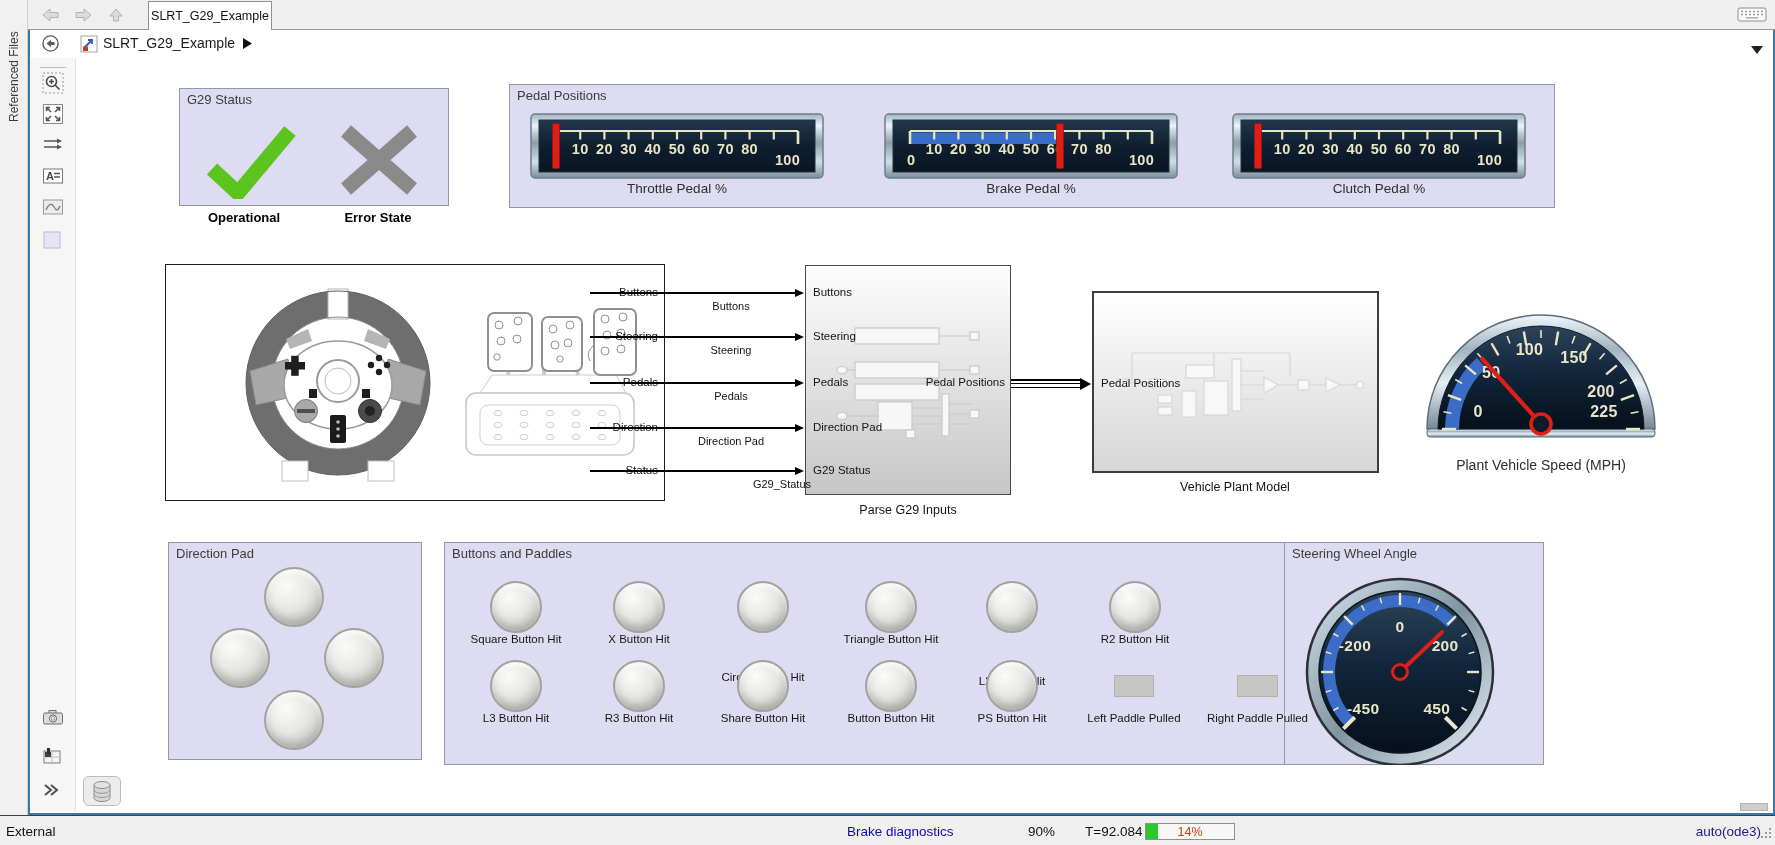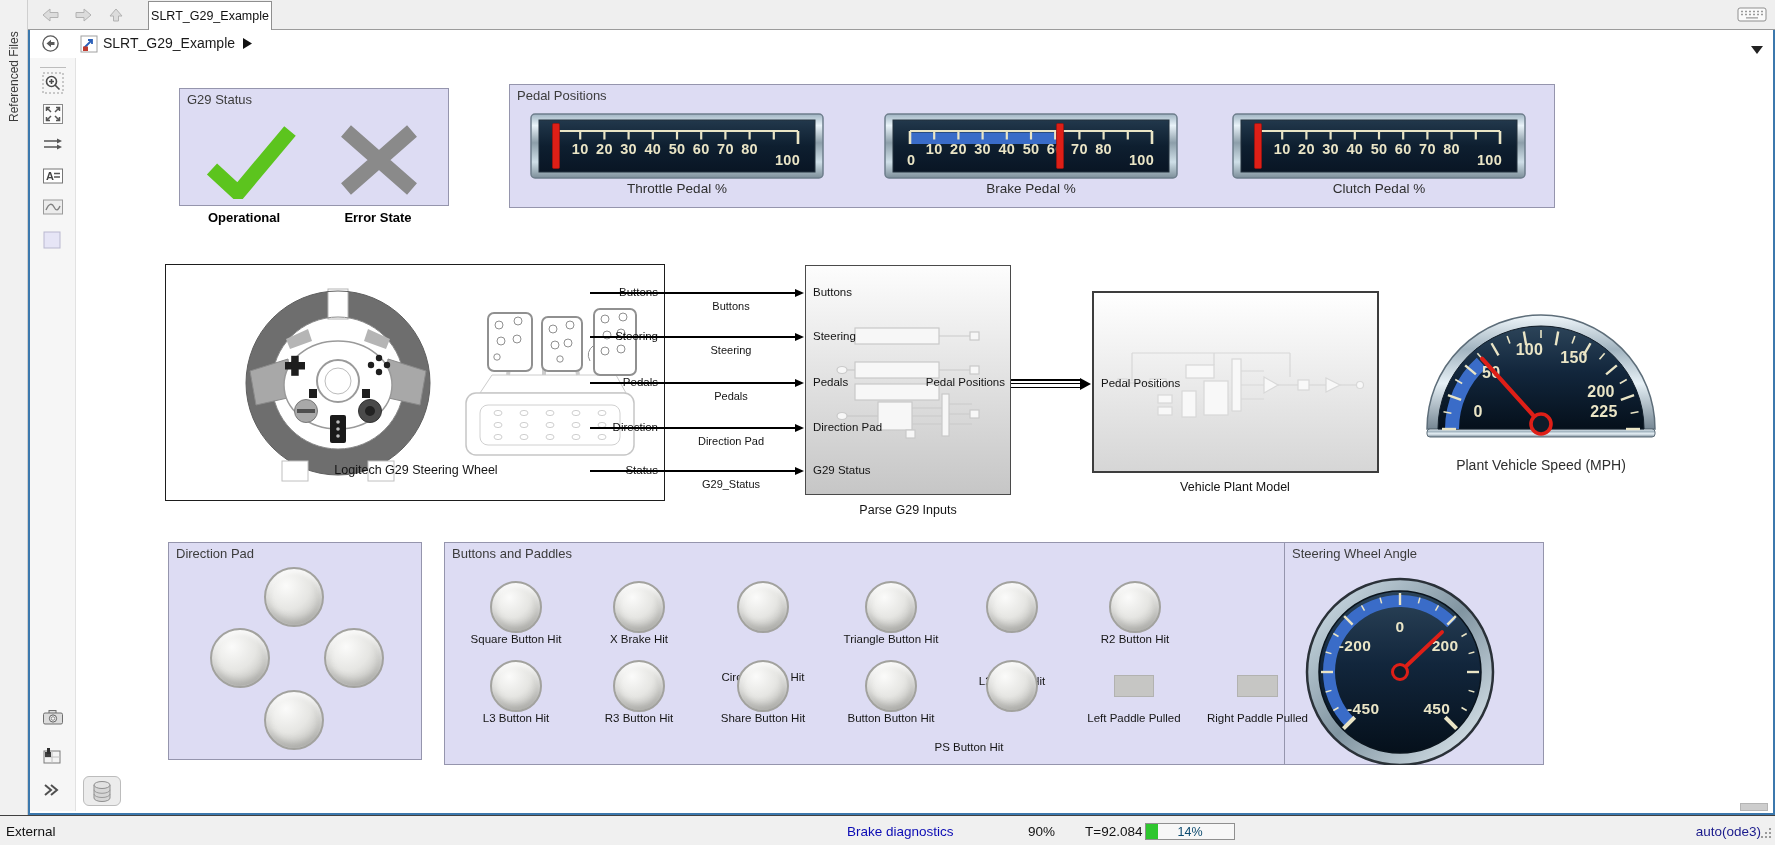--- a/index.html
+++ b/index.html
@@ -58,21 +58,21 @@
   
   #db-btn{position:absolute;left:7px;top:718px;width:38px;height:30px;background:#ececec;border:1px solid #bcbcbc;border-radius:6px;display:flex;align-items:center;justify-content:center}
   #scroll-corner{position:absolute;left:1664px;top:745px;width:28px;height:8px;background:#cdcdcd;border:1px solid #b5b5b5}
 
   
   #statusbar{position:absolute;left:0;top:815px;width:1775px;height:30px;background:#f0f0f0;border-top:1px solid #404040;font-size:13.5px;color:#111}
   #statusbar .item{position:absolute;top:8px;white-space:nowrap}
   .link{color:#0a0ab4}
   #progress{position:absolute;left:1145px;top:7px;width:90px;height:17px;background:#f7f7f7;border:1px solid #8f8f8f}
   #pfill{position:absolute;left:0;top:0;height:100%;background:#2ec62e}
-  #plabel{position:absolute;left:0;top:1px;width:100%;text-align:center;font-size:12.5px;color:#0c4a6e}
+  #plabel{position:absolute;left:0;top:1px;width:100%;text-align:center;font-size:12.5px;color:#c2410c}
   #grip{position:absolute;right:3px;bottom:3px}
 </style>
 </head>
 <body>
 
 <svg width="0" height="0" style="position:absolute">
   <defs>
     <linearGradient id="lgBez" x1="0" y1="0" x2="0" y2="1">
       <stop offset="0" stop-color="#9fb4c2"></stop>
         <stop offset=".18" stop-color="#e9f3f9"></stop>
@@ -388,21 +388,20 @@
                 <circle cx="139" cy="14" r="4"></circle>
                 <circle cx="157" cy="12" r="4"></circle>
                 <circle cx="141" cy="30" r="4"></circle>
                 <circle cx="155" cy="28" r="4"></circle>
                 <circle cx="139" cy="46" r="4"></circle>
                 <circle cx="155" cy="44" r="4"></circle>
                 <path d="M128 40 q-9 7 -4 16"></path>
               </g>
           </g>
         </svg>
-        <div class="block-name" style="left:0;top:198px;width:500px">Logitech G29 Steering Wheel</div>
       <div class="port-label" style="right: 6px; top: 21px; text-align: right;">Buttons</div><div class="port-label" style="right: 6px; top: 65px; text-align: right;">Steering</div><div class="port-label" style="right: 6px; top: 111px; text-align: right;">Pedals</div><div class="port-label" style="right: 6px; top: 156px; text-align: right;">Direction</div><div class="port-label" style="right: 6px; top: 199px; text-align: right;">Status</div></div>
 
       <div class="block" id="parse-block" style="left:729px;top:207px;width:206px;height:230px">
         <svg width="203" height="226" viewBox="0 0 203 226" style="position:absolute;left:0;top:0">
           <g stroke="#c9c9c9" fill="#f7f7f7" stroke-width="1.2">
             <rect x="49" y="62" width="84" height="16"></rect>
               <path d="M133 70 H166" fill="none"></path>
               <rect x="164" y="66" width="9" height="8"></rect>
             <ellipse cx="36" cy="104" rx="5" ry="3.5"></ellipse>
               <path d="M41 104 H49" fill="none"></path>
@@ -545,47 +544,47 @@
       <div id="scroll-corner"></div>
     <div class="wire" style="left: 514px; top: 234px; width: 206px;"></div>
         <div class="sig-label" style="left: 575px; top: 242px; width: 160px;">Buttons</div>
         <div class="wire" style="left: 514px; top: 278px; width: 206px;"></div>
         <div class="sig-label" style="left: 575px; top: 286px; width: 160px;">Steering</div>
         <div class="wire" style="left: 514px; top: 324px; width: 206px;"></div>
         <div class="sig-label" style="left: 575px; top: 332px; width: 160px;">Pedals</div>
         <div class="wire" style="left: 514px; top: 369px; width: 206px;"></div>
         <div class="sig-label" style="left: 575px; top: 377px; width: 160px;">Direction Pad</div>
         <div class="wire" style="left: 514px; top: 412px; width: 206px;"></div>
-        <div class="sig-label" style="left: 575px; top: 420px; width: 160px;">G29_Status</div>
+        <div class="sig-label" style="left: 575px; top: 420px; width: 160px; text-align: right;">G29_Status</div>
         <div class="lamp" style="left: 188px; top: 509px; width: 60px; height: 60px;"></div>
         <div class="lamp" style="left: 134px; top: 570px; width: 60px; height: 60px;"></div>
         <div class="lamp" style="left: 248px; top: 570px; width: 60px; height: 60px;"></div>
         <div class="lamp" style="left: 188px; top: 632px; width: 60px; height: 60px;"></div>
         <div class="lamp" style="left: 414px; top: 523px; width: 52px; height: 52px;"></div>
         <div class="lamp-label" style="left: 365px; top: 575px; width: 150px;">Square Button Hit</div>
         <div class="lamp" style="left: 537px; top: 523px; width: 52px; height: 52px;"></div>
-        <div class="lamp-label" style="left: 488px; top: 575px; width: 150px;">X Brake Hit</div>
+        <div class="lamp-label" style="left: 488px; top: 575px; width: 150px;">X Button Hit</div>
         <div class="lamp" style="left: 661px; top: 523px; width: 52px; height: 52px;"></div>
         <div class="lamp-label" style="left: 612px; top: 575px; width: 150px; margin-top: 38px;">Circle Button Hit</div>
         <div class="lamp" style="left: 789px; top: 523px; width: 52px; height: 52px;"></div>
         <div class="lamp-label" style="left: 740px; top: 575px; width: 150px;">Triangle Button Hit</div>
         <div class="lamp" style="left: 910px; top: 523px; width: 52px; height: 52px;"></div>
         <div class="lamp-label" style="left: 861px; top: 575px; width: 150px; margin-top: 42px;">L2 Button Hit</div>
         <div class="lamp" style="left: 1033px; top: 523px; width: 52px; height: 52px;"></div>
         <div class="lamp-label" style="left: 984px; top: 575px; width: 150px;">R2 Button Hit</div>
         <div class="lamp" style="left: 414px; top: 602px; width: 52px; height: 52px;"></div>
         <div class="lamp-label" style="left: 365px; top: 654px; width: 150px;">L3 Button Hit</div>
         <div class="lamp" style="left: 537px; top: 602px; width: 52px; height: 52px;"></div>
         <div class="lamp-label" style="left: 488px; top: 654px; width: 150px;">R3 Button Hit</div>
         <div class="lamp" style="left: 661px; top: 602px; width: 52px; height: 52px;"></div>
         <div class="lamp-label" style="left: 612px; top: 654px; width: 150px;">Share Button Hit</div>
         <div class="lamp" style="left: 789px; top: 602px; width: 52px; height: 52px;"></div>
         <div class="lamp-label" style="left: 740px; top: 654px; width: 150px;">Button Button Hit</div>
         <div class="lamp" style="left: 910px; top: 602px; width: 52px; height: 52px;"></div>
-        <div class="lamp-label" style="left: 818px; top: 654px; width: 150px; margin-top: 29px;">PS Button Hit</div>
+        <div class="lamp-label" style="left: 861px; top: 654px; width: 150px;">PS Button Hit</div>
         <div class="paddle" style="left: 1038px; top: 617px; width: 40px; height: 22px;"></div>
         <div class="lamp-label" style="left: 983px; top: 654px; width: 150px;">Left Paddle Pulled</div>
         <div class="paddle" style="left: 1161px; top: 617px; width: 41px; height: 22px;"></div>
         <div class="lamp-label" style="left: 1106.5px; top: 654px; width: 150px;">Right Paddle Pulled</div>
       </div>
   </div>
 
   <div id="statusbar">
     <div class="item" style="left:6px">External</div>
     <div class="item link" style="left:847px">Brake diagnostics</div>

